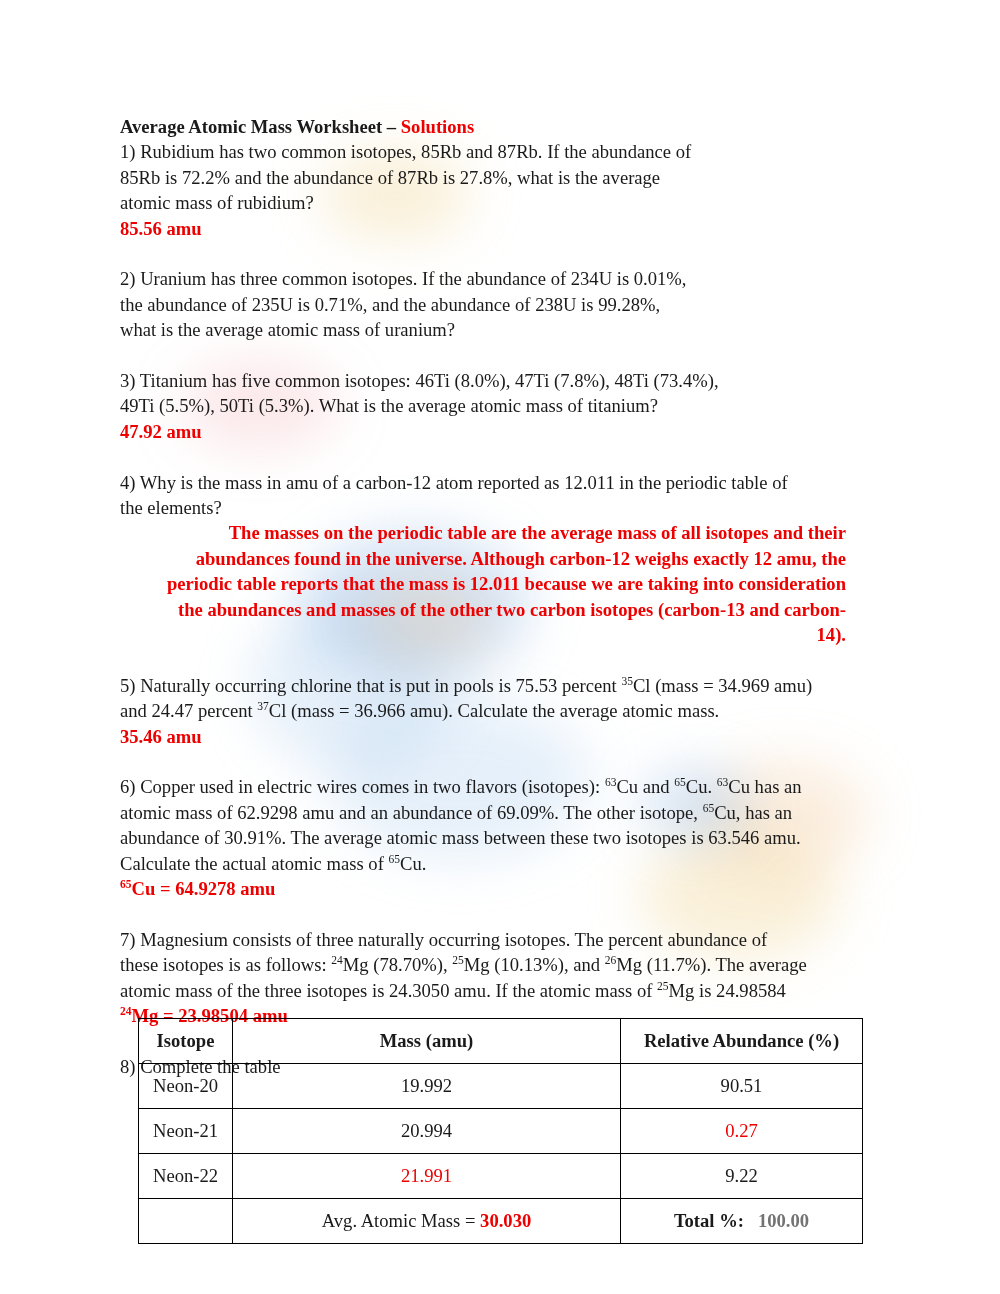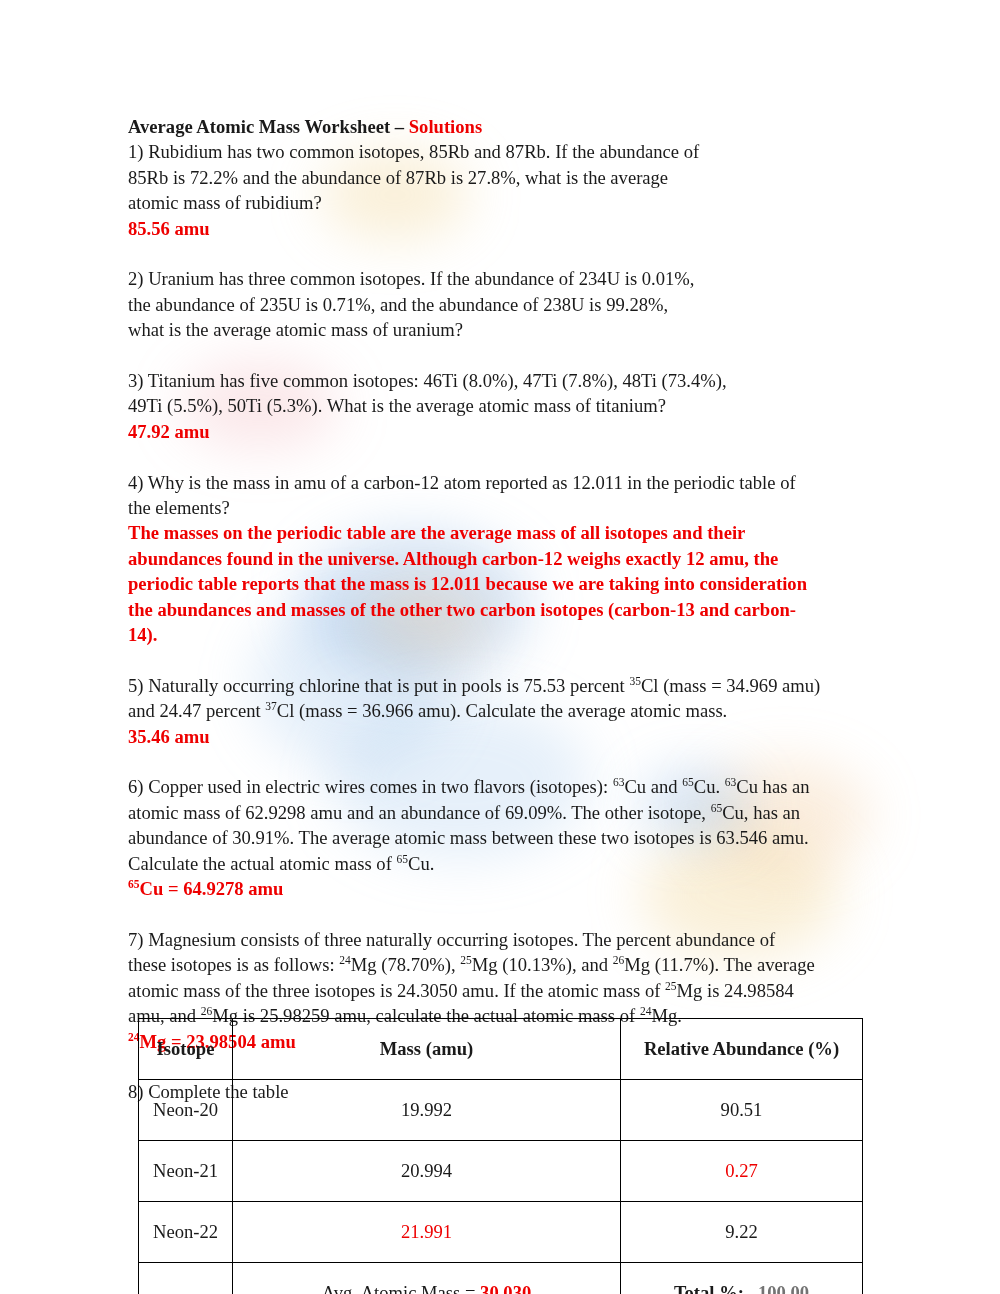--- a/index.html
+++ b/index.html
@@ -17,46 +17,46 @@
   .sm-blue{background:rgba(120,170,225,0.30);}
   .sm-blue2{background:rgba(140,185,230,0.22);}
   .sm-yel{background:rgba(240,205,130,0.30);}
   .sm-pink{background:rgba(235,150,160,0.22);}
   .sm-orange{background:rgba(240,185,120,0.24);}
 
   #page{position:relative;z-index:2;}
 
   .doc{
     position:absolute;
-    left:128px;
+    left:120px;
     top:114px;
     width:726px;
     font-size:18.6px;
     line-height:25.4px;
   }
   .title{font-weight:bold;margin:0 0 0 0;}
   .red{color:#ee0000;}
   .qblock{margin:0;}
   .gap{height:25.4px;}
   .ans{color:#ee0000;font-weight:bold;}
-  .ansblock{color:#ee0000;font-weight:bold;}
+  .ansblock{color:#ee0000;font-weight:bold;text-align:right;}
   sup{font-size:0.62em;vertical-align:super;line-height:0;}
 
   
   .tbl-wrap{position:absolute;left:138px;top:1018px;}
   table.neon{
     border-collapse:collapse;
     width:724px;
     font-size:18.6px;
     table-layout:fixed;
   }
   table.neon td,table.neon th{
     border:1.6px solid #000;
     height:26px;
-    padding:17px 4px;
+    padding:9px 4px;
     text-align:center;
     font-weight:normal;
   }
   table.neon thead th{font-weight:bold;}
   .col-iso{width:94px;}
   .col-mass{width:388px;}
   .col-abund{width:242px;}
   td.left-pad{text-align:left;padding-left:16px;font-weight:bold;}
   td.blank{border-left:1.6px solid #000;}
   .totlabel{font-weight:bold;}
@@ -137,21 +137,20 @@
       <div><span>Calculate the actual atomic mass of </span><sup>65</sup><span>Cu.</span></div>
       <div class="ans"><sup>65</sup><span>Cu = 64.9278 amu</span></div>
     </div>
 
     <div class="gap"></div>
 
     <div class="qblock">
       <div>7) Magnesium consists of three naturally occurring isotopes.  The percent abundance of</div>
       <div><span>these isotopes is as follows: </span><sup>24</sup><span>Mg (78.70%), </span><sup>25</sup><span>Mg (10.13%), and </span><sup>26</sup><span>Mg (11.7%).  The average</span></div>
       <div><span>atomic mass of the three isotopes is 24.3050 amu.  If the atomic mass of </span><sup>25</sup><span>Mg is 24.98584</span></div>
-      <div><span>amu, and </span><sup>26</sup><span>Mg is 25.98259 amu, calculate the actual atomic mass of </span><sup>24</sup><span>Mg.</span></div>
       <div class="ans"><sup>24</sup><span>Mg = 23.98504 amu</span></div>
     </div>
 
     <div class="gap"></div>
 
     <div class="qblock">
       <div>8) Complete the table</div>
     </div>
 
   </div>

